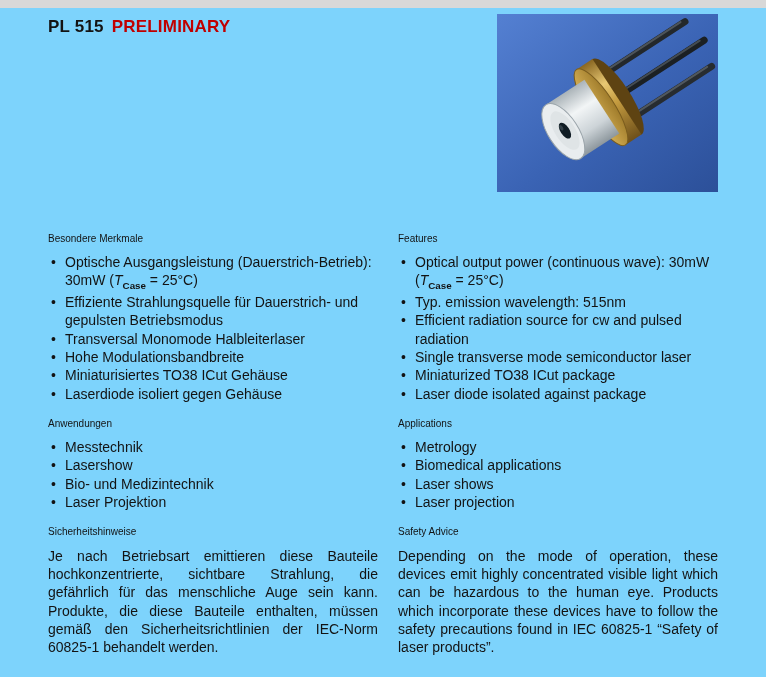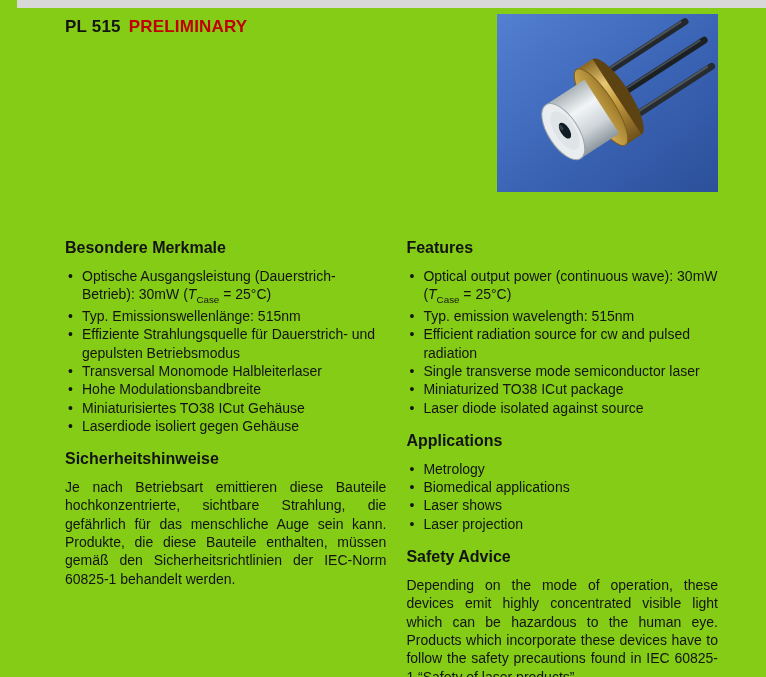--- a/index.html
+++ b/index.html
@@ -1,39 +1,38 @@
 <!DOCTYPE html>
 <html style="--preliminary-red: #c00000; --photo-blue-top: #5480d2; --photo-blue-bottom: #2c5099; --flange-gold: #c49b3f;"><head>
 <meta charset="utf-8">
 <style>
   * { box-sizing: border-box; margin: 0; padding: 0; }
   html, body { background: #ffffff; }
   .page {
-    width: 766px; height: 677px; background: #84cc16; position: relative;
+    width: 766px; height: 677px; background: #7dd3fc; position: relative;
     overflow: hidden; color: #131313;
     font-family: "Liberation Sans", "DejaVu Sans", sans-serif;
-    padding-left: 17px;
   }
   .top-strip { height: 8px; background: #d8d8d8; }
   .content { padding: 0 48px; }
   .header-row { display: flex; justify-content: space-between; align-items: flex-start; height: 192px; }
   .title { font-size: 17px; font-weight: bold; padding-top: 9px; letter-spacing: 0.2px; white-space: nowrap; }
   .title .prelim { color: var(--preliminary-red, #c00000); margin-left: 8px; }
   .product-photo { width: 221px; height: 178px; margin-top: 6px; flex: 0 0 auto; }
   .product-photo svg { display: block; width: 100%; height: 100%; }
   .cols { display: flex; gap: 20px; margin-top: 32px; }
   .col { width: 330px; font-size: 14px; line-height: 1.31; }
   .col-right { width: 320px; }
-  h2.sec { font-size: 16px; font-weight: bold; margin: 6px 0 8px 0; }
+  h2.sec { font-size: 10px; font-weight: normal; margin: 0 0 8px 0; }
   section { margin-bottom: 14px; }
   ul.bullets { list-style: none; margin: 0; padding: 0; }
   ul.bullets li { position: relative; padding-left: 17px; }
   ul.bullets li::before { content: "\2022"; position: absolute; left: 3px; }
   p.just { text-align: justify; margin: 0; }
-  sub { font-size: 0.7em; }
+  sub { font-size: 0.7em; font-weight: bold; }
   i { font-style: italic; }
 </style>
 </head>
 <body>
 
 <div class="page">
   <div class="top-strip"></div>
   <div class="content">
 
     <div class="header-row">
@@ -95,44 +94,52 @@
       </div>
     </div>
 
     <div class="cols">
 
       <div class="col col-left">
         <section>
           <h2 class="sec">Besondere Merkmale</h2>
           <ul class="bullets">
               <li>Optische Ausgangsleistung (Dauerstrich-Betrieb): 30mW (<i>T</i><sub>Case</sub> = 25°C)</li>
-              <li>Typ. Emissionswellenlänge: 515nm</li>
               <li>Effiziente Strahlungsquelle für Dauerstrich- und gepulsten Betriebsmodus</li>
               <li>Transversal Monomode Halbleiterlaser</li>
               <li>Hohe Modulationsbandbreite</li>
               <li>Miniaturisiertes TO38 ICut Gehäuse</li>
               <li>Laserdiode isoliert gegen Gehäuse</li>
+            </ul>
+        </section>
+        <section>
+          <h2 class="sec">Anwendungen</h2>
+          <ul class="bullets">
+              <li>Messtechnik</li>
+              <li>Lasershow</li>
+              <li>Bio- und Medizintechnik</li>
+              <li>Laser Projektion</li>
             </ul>
         </section>
         <section>
           <h2 class="sec">Sicherheitshinweise</h2>
           <p class="just">Je nach Betriebsart emittieren diese Bauteile hochkonzentrierte, sichtbare Strahlung, die gefährlich für das menschliche Auge sein kann. Produkte, die diese Bauteile enthalten, müssen gemäß den Sicherheitsrichtlinien der IEC-Norm 60825-1 behandelt werden.</p>
         </section>
       </div>
 
       <div class="col col-right">
         <section>
           <h2 class="sec">Features</h2>
           <ul class="bullets">
               <li>Optical output power (continuous wave): 30mW (<i>T</i><sub>Case</sub> = 25°C)</li>
               <li>Typ. emission wavelength: 515nm</li>
               <li>Efficient radiation source for cw and pulsed radiation</li>
               <li>Single transverse mode semiconductor laser</li>
               <li>Miniaturized TO38 ICut package</li>
-              <li>Laser diode isolated against source</li>
+              <li>Laser diode isolated against package</li>
             </ul>
         </section>
         <section>
           <h2 class="sec">Applications</h2>
           <ul class="bullets">
               <li>Metrology</li>
               <li>Biomedical applications</li>
               <li>Laser shows</li>
               <li>Laser projection</li>
             </ul>

